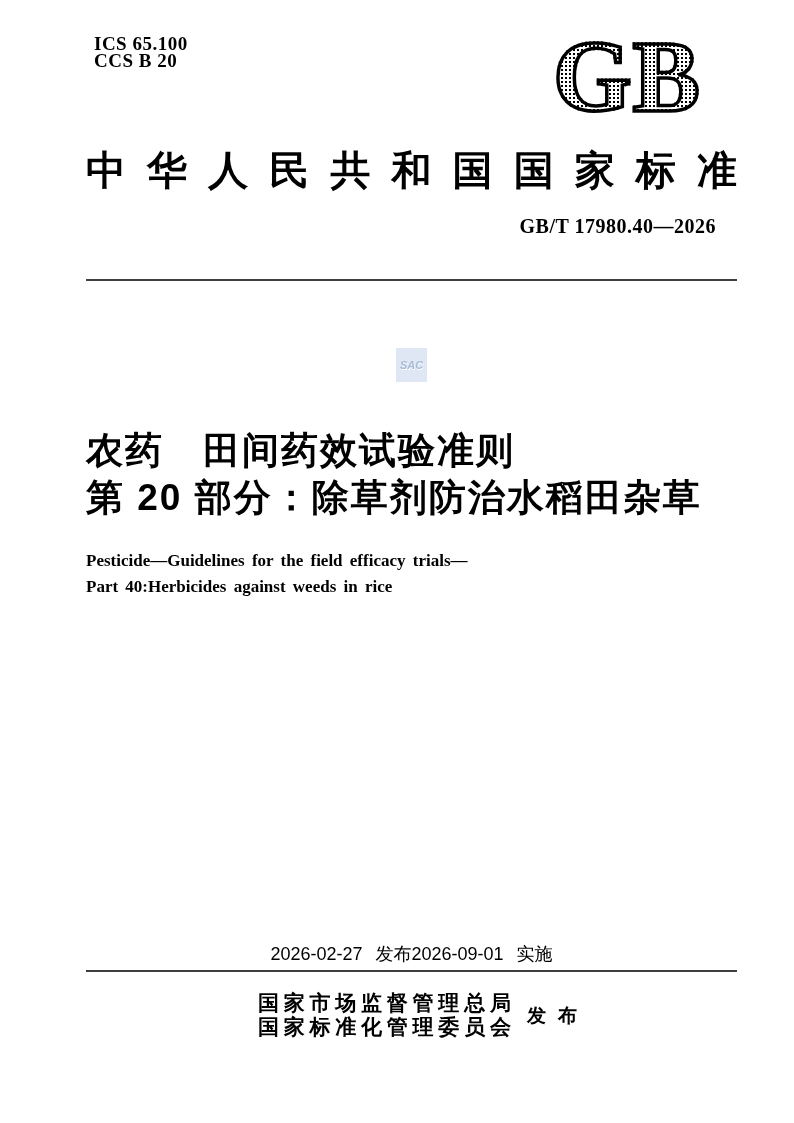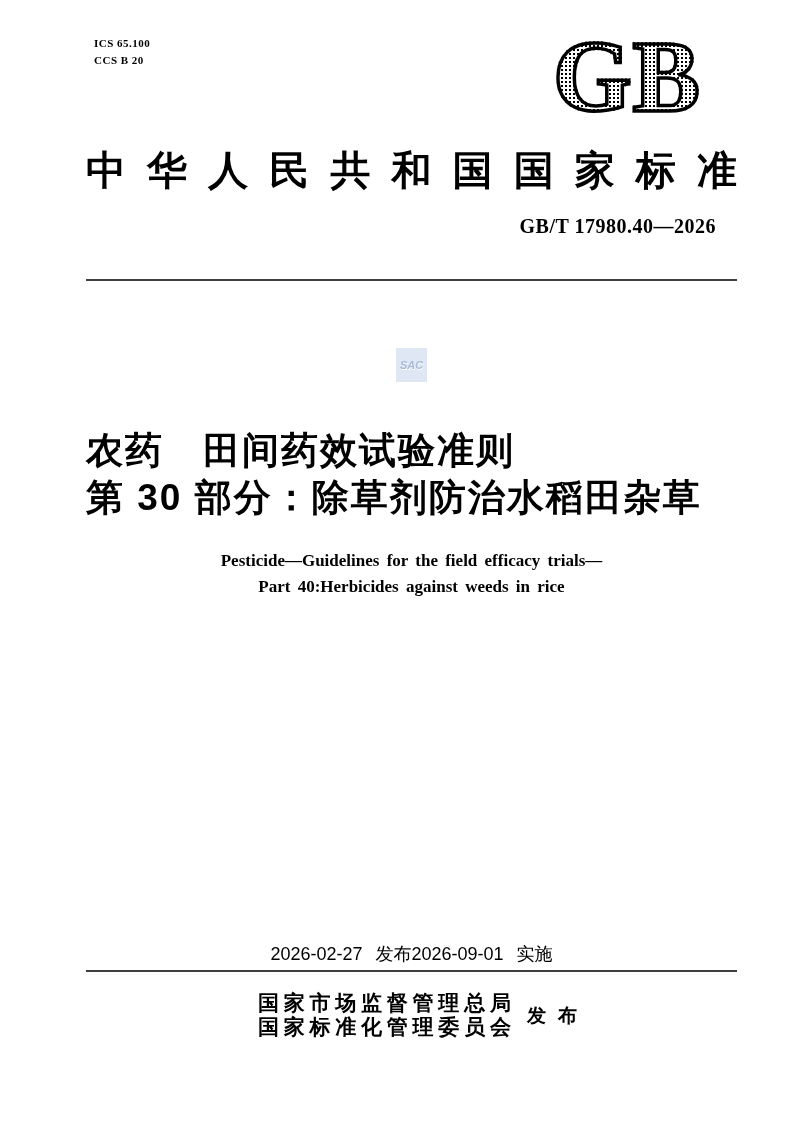--- a/index.html
+++ b/index.html
@@ -13,21 +13,21 @@
     background: #ffffff;
     overflow: hidden;
   }
 
   
   .ics-block {
     position: absolute;
     left: 94px; top: 35px;
     font-family: "Liberation Serif", serif;
     font-weight: bold;
-    font-size: 11px;
+    font-size: 19px;
     line-height: 17px;
     letter-spacing: 0.5px;
   }
 
   
   .gb-logo {
     position: absolute;
     left: 544px; top: 32px;
     width: 166px; height: 90px;
     font-family: Liberation Serif, serif;
@@ -121,21 +121,20 @@
     font-size: 37px;
     line-height: 47px;
     letter-spacing: 2px;
   }
 
   
   .title-en {
     position: absolute;
     left: 86px; top: 548px;
     width: 651px;
-    text-align: center;
     font-family: "Liberation Serif", "DejaVu Serif", serif;
     font-weight: bold;
     font-size: 17px;
     line-height: 26px;
     word-spacing: 3px;
   }
 
   
   .dates {
     position: absolute;
@@ -202,21 +201,21 @@
   <div class="std-block">
     <div class="std-num">GB/T 17980.40—2026</div>
   </div>
 
   <div class="rule rule-top"></div>
 
   <div class="watermark">SAC</div>
 
   <div class="title-cn">
     <div>农药　田间药效试验准则</div>
-    <div>第 30 部分：除草剂防治水稻田杂草</div>
+    <div>第 20 部分：除草剂防治水稻田杂草</div>
   </div>
 
   <div class="title-en">
     <div>Pesticide—Guidelines for the field efficacy trials—</div>
     <div>Part 40:Herbicides against weeds in rice</div>
   </div>
 
   <div class="dates">
     <div class="date-side">
       <span>2026-02-27</span>

